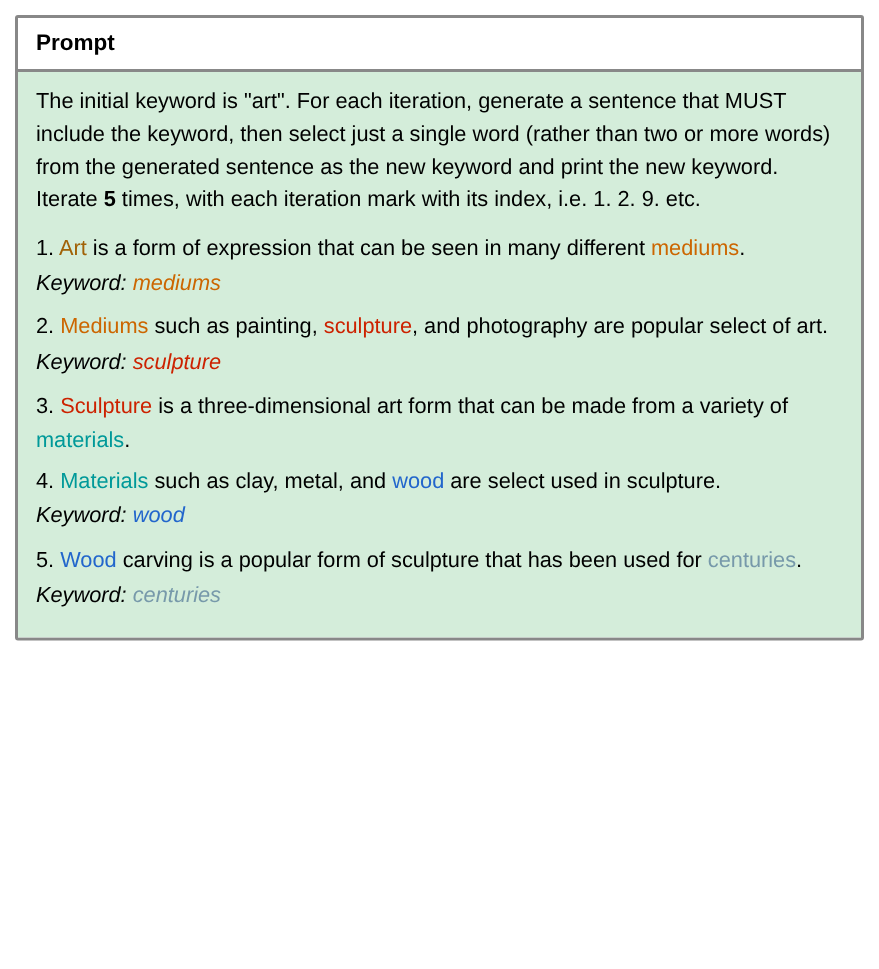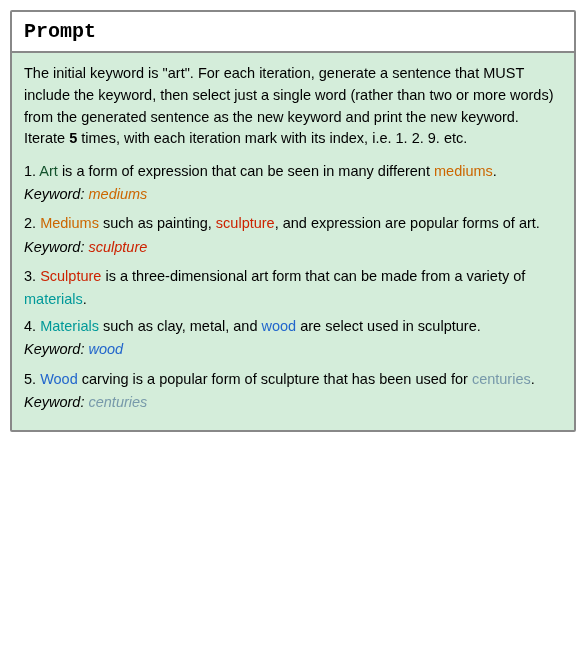--- a/index.html
+++ b/index.html
@@ -18,22 +18,22 @@
       border-radius: 2px;
       overflow: hidden;
     }
     .card-header {
       background: #fff;
       border-bottom: 2px solid #888;
       padding: 8px 12px;
     }
     .card-header-title {
       font-weight: bold;
-      font-size: 20px;
-      font-family: Liberation Mono, monospace;
+      font-size: 15px;
+      font-family: Liberation Sans, sans-serif;
     }
     .card-body {
       background: #d4edda;
       padding: 10px 12px;
     }
     .prompt-text {
       font-family: Arial, sans-serif;
       font-size: 14.5px;
       line-height: 1.5;
       color: #000;
@@ -62,25 +62,25 @@
 <div class="card">
   <div class="card-header">
     <span class="card-header-title">Prompt</span>
   </div>
   <div class="card-body">
     <div class="prompt-text">
       <span>The initial keyword is "art". For each iteration, generate a sentence that MUST include the keyword, then select just a single word (rather than two or more words) from the generated sentence as the new keyword and print the new keyword. Iterate </span><strong>5</strong><span> times, with each iteration mark with its index, i.e. 1. 2. 9. etc.</span>
     </div>
     <div class="iterations" id="iterations-container">
     <div class="iteration-block">
-          <div><span>1. </span><span style="color: #14532d;">Art</span><span> is a form of expression that can be seen in many different </span><span style="color: rgb(204, 102, 0);">mediums</span><span>.</span></div>
+          <div><span>1. </span><span style="color: #a16207;">Art</span><span> is a form of expression that can be seen in many different </span><span style="color: rgb(204, 102, 0);">mediums</span><span>.</span></div>
           <div class="keyword-line"><span>Keyword: </span><span style="color: rgb(204, 102, 0);">mediums</span></div>
         </div>
         <div class="iteration-block">
-          <div><span>2. </span><span style="color: rgb(204, 102, 0);">Mediums</span><span> such as painting, </span><span style="color: rgb(204, 34, 0);">sculpture</span><span>, and expression are popular forms of art.</span></div>
+          <div><span>2. </span><span style="color: rgb(204, 102, 0);">Mediums</span><span> such as painting, </span><span style="color: rgb(204, 34, 0);">sculpture</span><span>, and photography are popular select of art.</span></div>
           <div class="keyword-line"><span>Keyword: </span><span style="color: rgb(204, 34, 0);">sculpture</span></div>
         </div>
         <div class="iteration-block">
           <div><span>3. </span><span style="color: rgb(204, 34, 0);">Sculpture</span><span> is a three-dimensional art form that can be made from a variety of </span><span style="color: rgb(0, 153, 153);">materials</span><span>.</span></div>
         </div>
         <div class="iteration-block">
           <div><span>4. </span><span style="color: rgb(0, 153, 153);">Materials</span><span> such as clay, metal, and </span><span style="color: rgb(34, 102, 204);">wood</span><span> are select used in sculpture.</span></div>
           <div class="keyword-line"><span>Keyword: </span><span style="color: rgb(34, 102, 204);">wood</span></div>
         </div>
         <div class="iteration-block">

